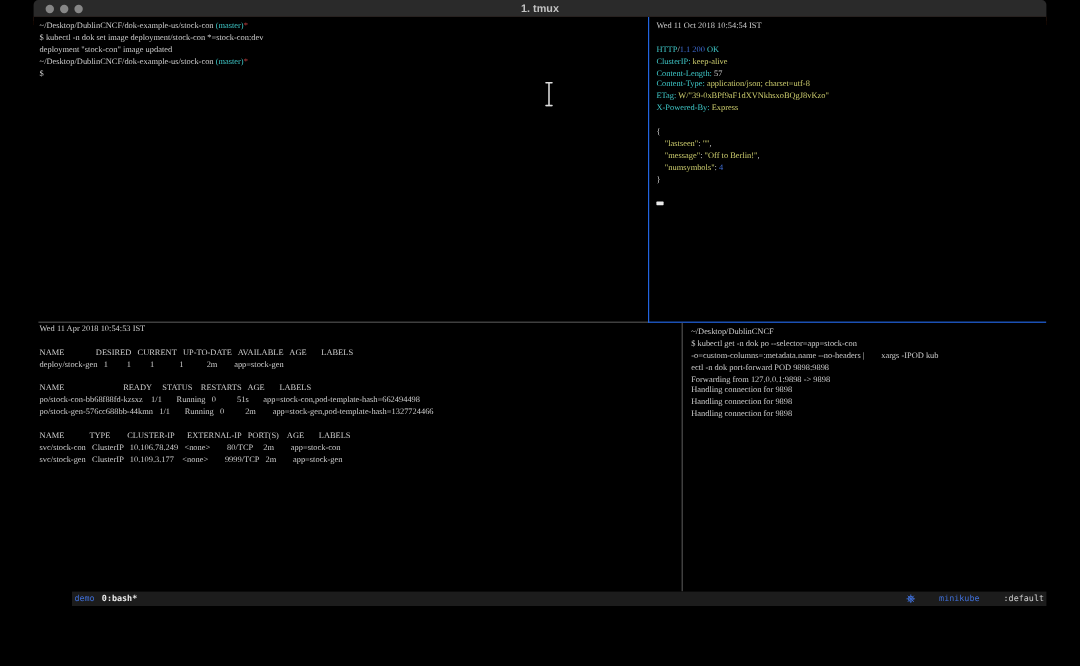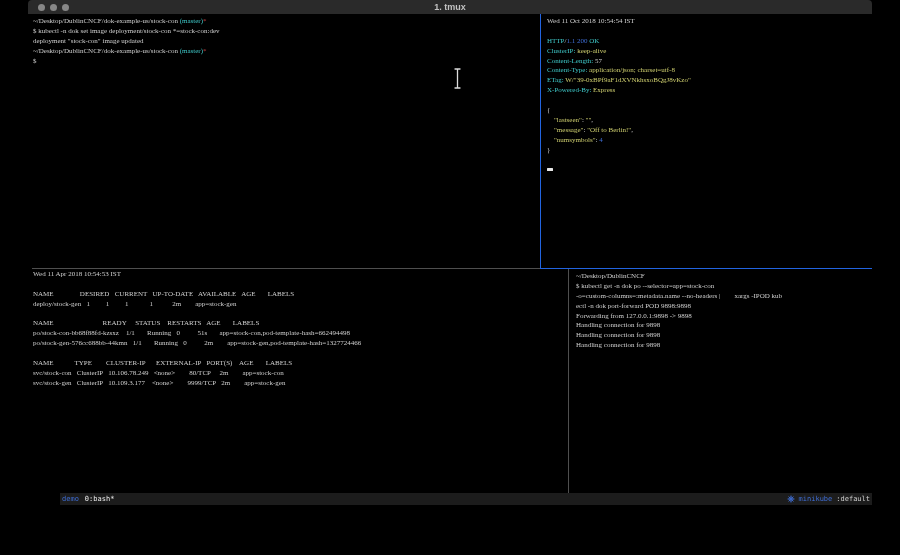--- a/index.html
+++ b/index.html
@@ -28,22 +28,22 @@
   .c-cursor{display:inline-block;width:6px;height:3.5px;background:#e9e9e9;border-radius:0.5px;}
   .vborder-blue{position:absolute;left:512px;top:0;width:1px;height:255px;background:var(--accent-blue,#2264e0);}
   .hborder-blue{position:absolute;left:512px;top:254px;right:0;height:1px;background:var(--accent-blue,#2264e0);}
   .hborder-gray{position:absolute;left:4px;top:254px;width:508px;height:1px;background:var(--border-gray,#4f4f4f);}
   .vborder-gray{position:absolute;left:540px;top:255px;width:1px;height:224px;background:var(--border-gray,#4f4f4f);}
   .statusbar{position:absolute;left:0;right:0;bottom:0;height:12px;background:#1c1c1c;
              display:flex;align-items:center;justify-content:space-between;
              font-family:"DejaVu Sans Mono",monospace;font-size:7px;
              padding:0 2px;box-sizing:border-box;margin-left:32px;}
   .sb-left,.sb-right{display:flex;align-items:center;gap:6px;}
-  .sb-right{gap:4px;}
-  .win-item{color:#ededed;font-weight:normal;}
+  .sb-right{gap:20px;}
+  .win-item{color:#ededed;font-weight:bold;}
   .ibeam{position:absolute;left:426px;top:54px;width:7px;height:21px;}
 </style>
 </head>
 <body>
 
 <div class="window">
 
   <div class="titlebar">
     <div class="lights">
       <div class="light"></div>

